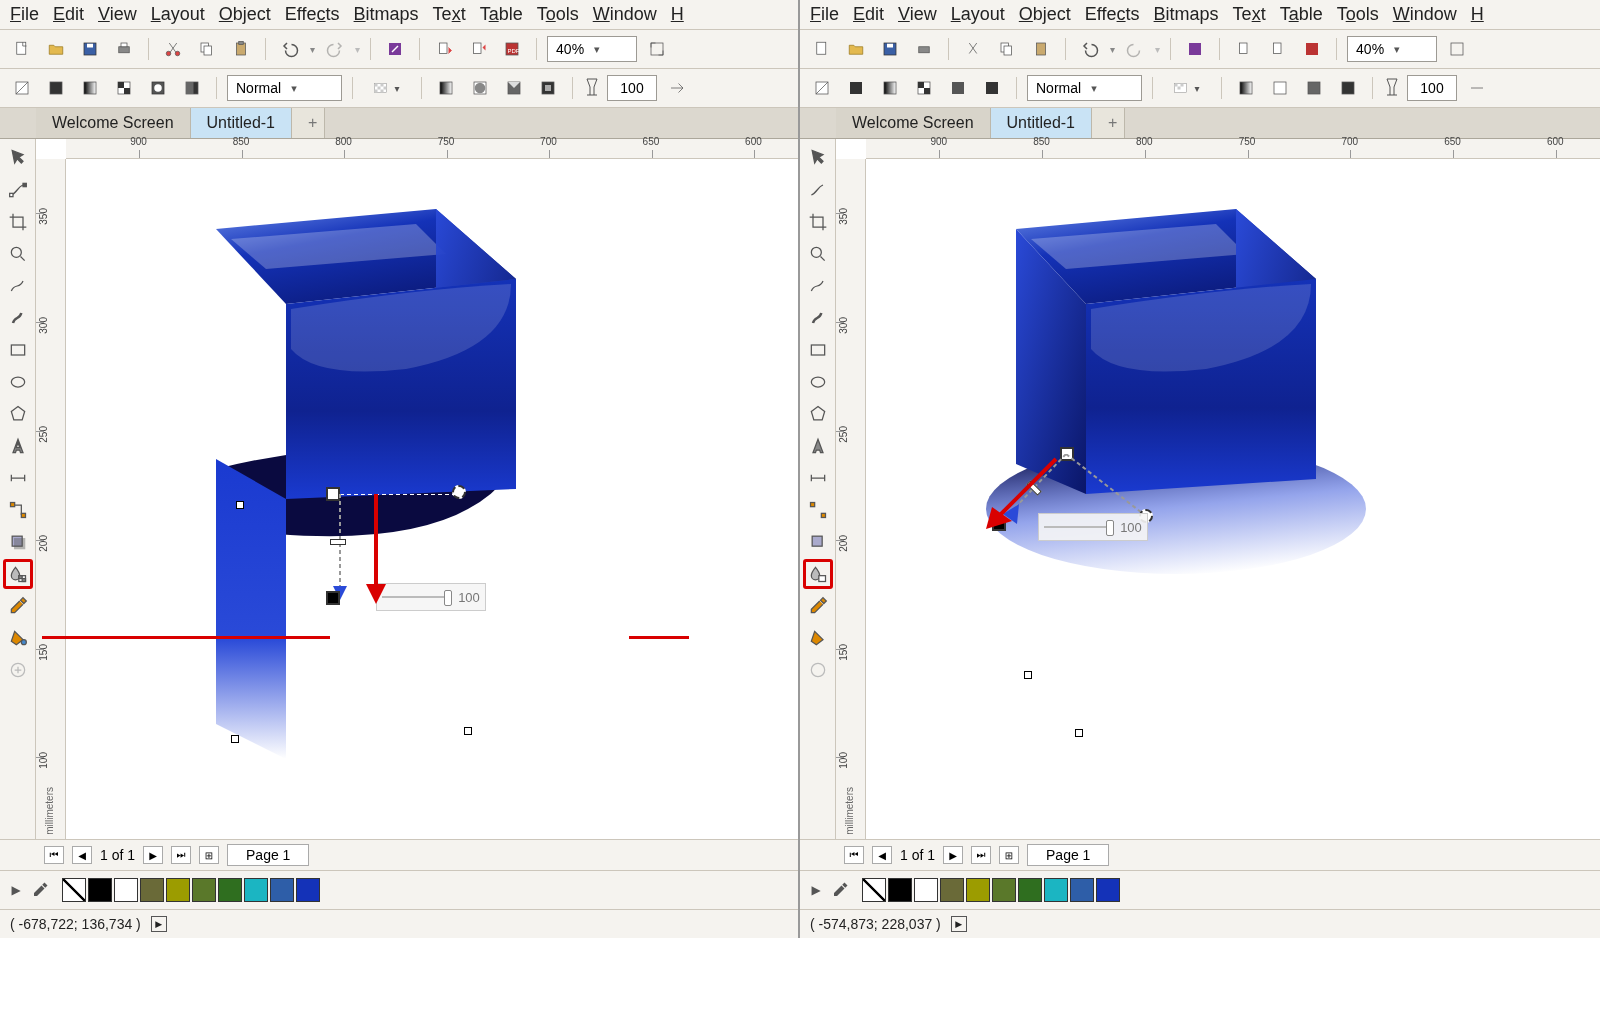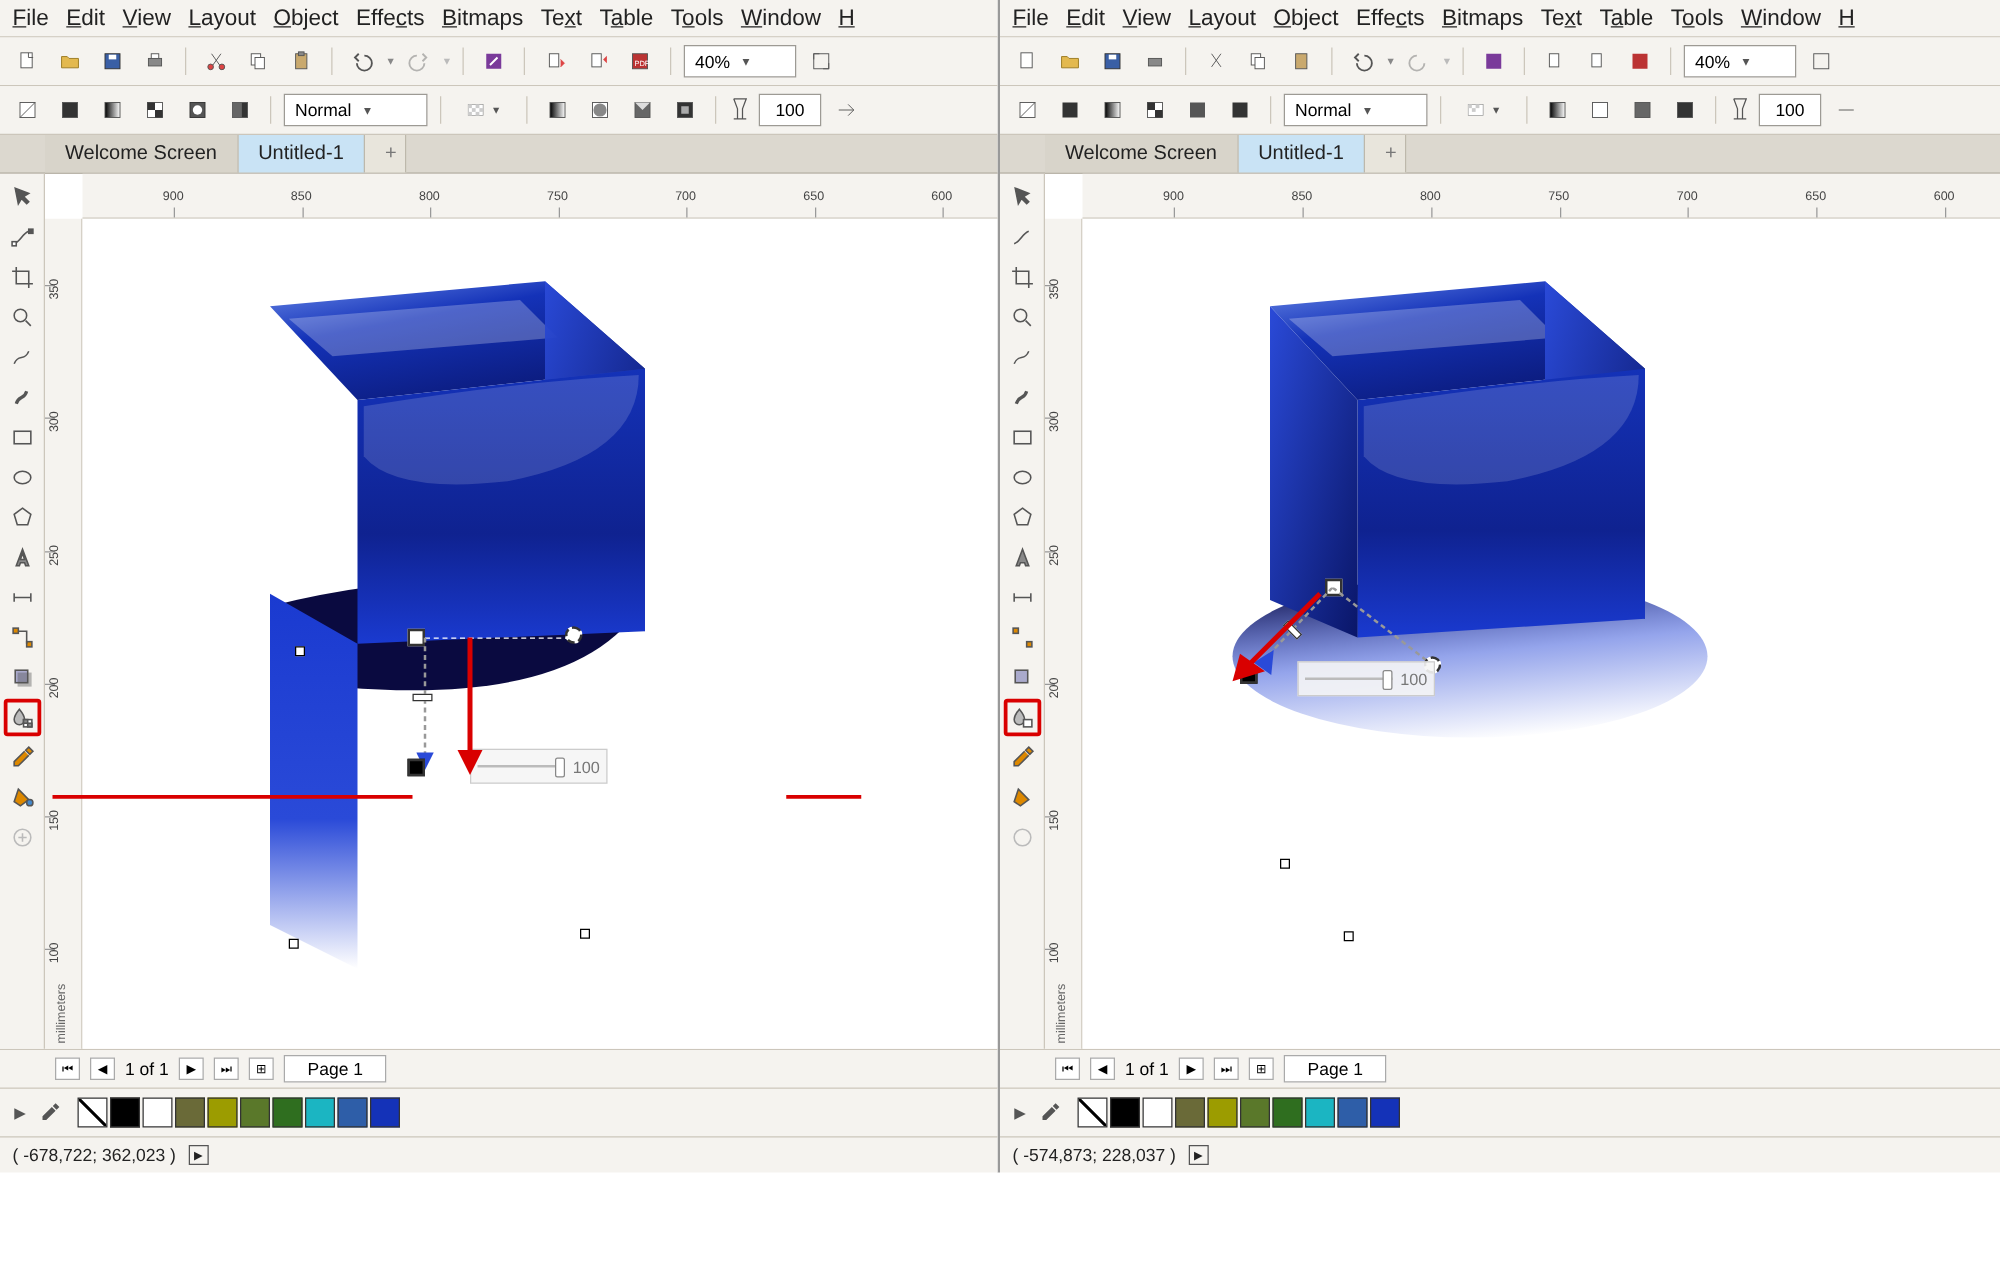--- a/index.html
+++ b/index.html
@@ -30,21 +30,21 @@
 
 
 .workarea { display: flex; height: 700px; }
 .toolbox { width: 36px; background: #f5f3ef; border-right: 1px solid #ccc6bb; display: flex; flex-direction: column; align-items: center; padding-top: 4px; gap: 2px; }
 .tool { width: 30px; height: 30px; display: flex; align-items: center; justify-content: center; border-radius: 3px; }
 .tool svg { width: 20px; height: 20px; stroke: #555; fill: none; stroke-width: 1.5; }
 .tool.highlighted { border: 3px solid #d90000; }
 .tool.disabled svg { stroke: #bbb; }
 
 .canvas-wrap { flex: 1; display: flex; flex-direction: column; position: relative; }
-.ruler-h { height: 36px; background: #f5f3ef; border-bottom: 1px solid #ccc6bb; display: flex; align-items: flex-end; font-size: 10px; color: #444; position: relative; margin-left: 30px; }
+.ruler-h { height: 20px; background: #f5f3ef; border-bottom: 1px solid #ccc6bb; display: flex; align-items: flex-end; font-size: 10px; color: #444; position: relative; margin-left: 30px; }
 .ruler-h .tick { position: absolute; bottom: 0; border-left: 1px solid #999; height: 8px; }
 .ruler-h .tick span { position: absolute; top: -14px; left: -10px; }
 .ruler-body { flex: 1; display: flex; }
 .ruler-v { width: 30px; background: #f5f3ef; border-right: 1px solid #ccc6bb; position: relative; font-size: 10px; color: #444; }
 .ruler-v .tick { position: absolute; left: 0; border-top: 1px solid #999; width: 8px; right: 0; }
 .ruler-v .tick span { position: absolute; left: 2px; top: -6px; writing-mode: vertical-lr; transform: rotate(180deg); }
 .ruler-v .unit-label { position: absolute; bottom: 4px; left: 8px; writing-mode: vertical-lr; transform: rotate(180deg); font-size: 10px; color: #666; }
 
 .canvas { flex: 1; background: #fff; position: relative; overflow: hidden; }
 
@@ -552,21 +552,21 @@
       <div class="swatch" style="background:#6a6a38"></div>
       <div class="swatch" style="background:#9c9c00"></div>
       <div class="swatch" style="background:#5a782a"></div>
       <div class="swatch" style="background:#2f6e1f"></div>
       <div class="swatch" style="background:#1bb5c2"></div>
       <div class="swatch" style="background:#2e5ea8"></div>
       <div class="swatch" style="background:#1432b8"></div>
     </div>
 
     <div class="statusbar">
-      <span>( -678,722; 362,023 )</span>
+      <span>( -678,722; 136,734 )</span>
       <span class="play">▶</span>
     </div>
 
   </div>
 
   <div class="instance instance2">
 
     <div class="menubar">
       <span><u>F</u>ile</span>
       <span><u>E</u>dit</span>

